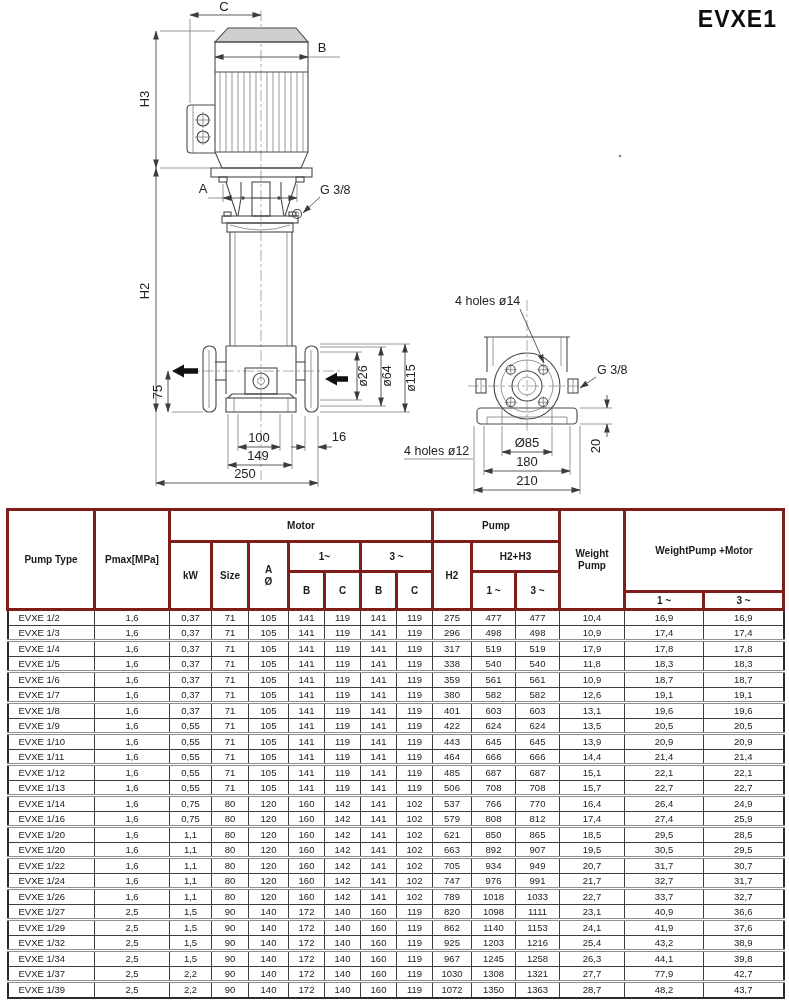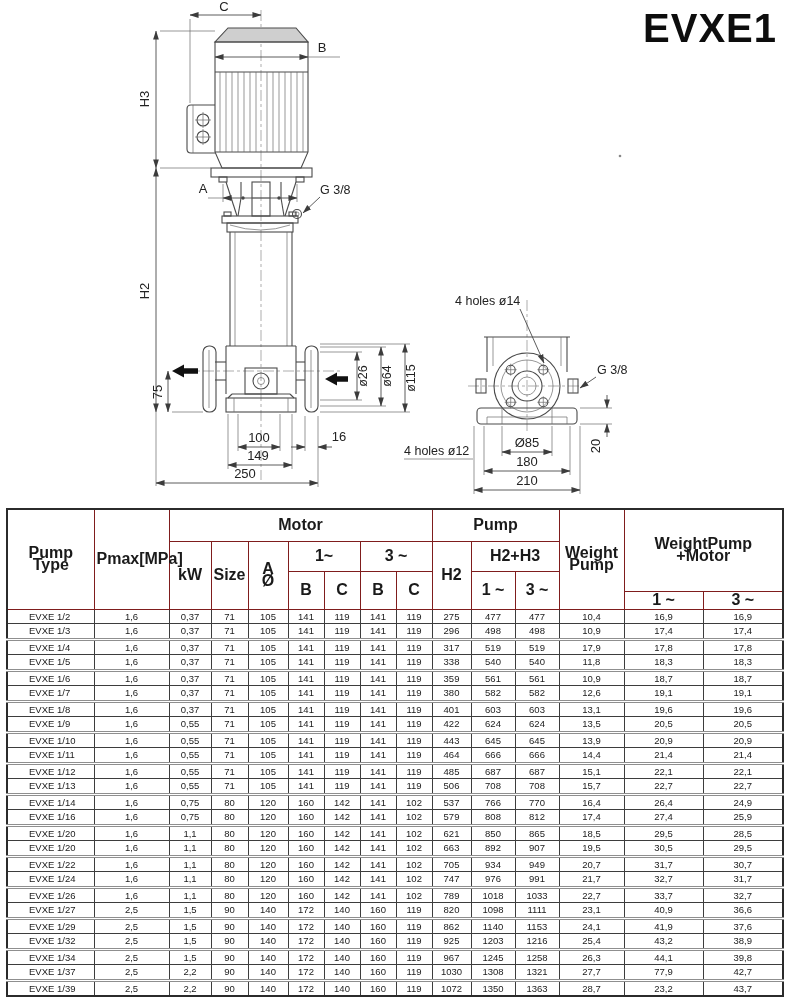--- a/index.html
+++ b/index.html
@@ -1,37 +1,37 @@
 <!DOCTYPE html>
 <html><head>
 <meta charset="utf-8">
 <style>
   html,body{margin:0;padding:0;background:#fff;}
   .page{position:relative;width:789px;height:1000px;background:#fff;overflow:hidden;
         font-family:"Liberation Sans",sans-serif;color:#1a1a1a;}
-  .title{position:absolute;top:6px;right:12px;font-size:40px;font-weight:800;
+  .title{position:absolute;top:6px;right:12px;font-size:23px;font-weight:800;
          letter-spacing:1px;color:#0d0d0d;font-family:"Liberation Sans",sans-serif;}
   svg.drawing{position:absolute;top:0;left:0;}
   svg .ln{stroke:#4a4a4a;stroke-width:1.1;fill:none;}
   svg .thin{stroke:#6a6a6a;stroke-width:0.7;fill:none;}
   svg .dim{stroke:#4a4a4a;stroke-width:0.9;fill:none;
            marker-start:url(#ar);marker-end:url(#ar);}
   svg .dimend{stroke:#4a4a4a;stroke-width:0.9;fill:none;marker-end:url(#ar);}
   svg .cl{stroke:#8a8a8a;stroke-width:0.7;fill:none;stroke-dasharray:11 3 3 3;}
   svg .lbl{font-family:"Liberation Sans",sans-serif;font-size:13px;fill:#222;}
   svg .lbls{font-family:"Liberation Sans",sans-serif;font-size:12.5px;fill:#222;}
   svg .capfill{fill:#cfcfcf;}
   table.dims{position:absolute;top:508px;left:6px;width:775px;border-collapse:collapse;
              table-layout:fixed;border:2px solid #2b2b2b;background:#fff;}
-  table.dims th{border:1px solid #7f1d1d;font-size:16px;font-weight:bold;
+  table.dims th{border:3px solid #7f1d1d;font-size:10px;font-weight:bold;
                 text-align:center;padding:0 2px;line-height:12px;}
   table.dims td{border:1px solid #3d3d3d;font-size:9.5px;text-align:center;
                 padding:0 2px;height:13.5px;line-height:13px;white-space:nowrap;}
   table.dims tbody tr:nth-child(even) td{border-bottom:3px double #8f8f8f;}
-  table.dims td.left{text-align:left;padding-left:21px;}
+  table.dims td.left{text-align:left;padding-left:10px;}
   .r1{height:32px;} .r2{height:30px;} .r3{height:20px;} .r4{height:18px;}
 </style>
 </head>
 <body>
 
 <div class="page">
 
   <div class="title">EVXE1</div>
 
   <svg class="drawing" width="789" height="506" viewBox="0 0 789 506">
@@ -749,19 +749,19 @@
           <td>90</td>
           <td>140</td>
           <td>172</td>
           <td>140</td>
           <td>160</td>
           <td>119</td>
           <td>1072</td>
           <td>1350</td>
           <td>1363</td>
           <td>28,7</td>
-          <td>23,2</td>
+          <td>48,2</td>
           <td>43,7</td>
         </tr>
       </tbody>
   </table>
 
 </div>
 
 </body></html>

